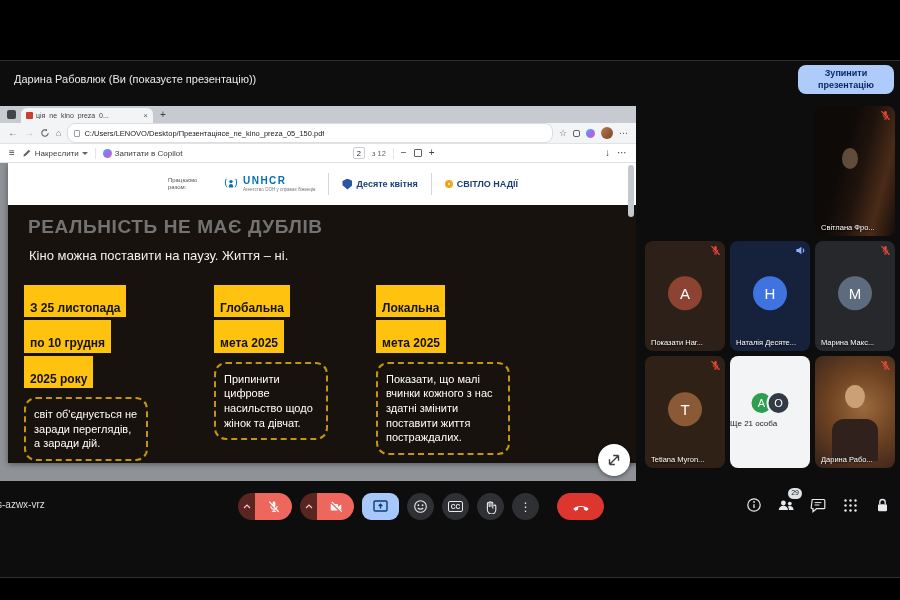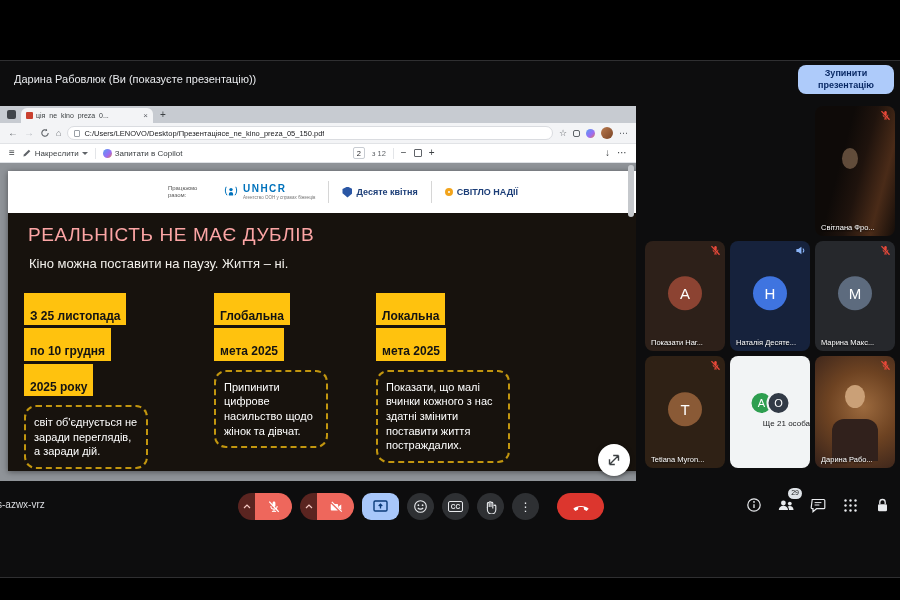--- a/index.html
+++ b/index.html
@@ -18,21 +18,21 @@
   .tabactions{width:9px;height:9px;background:#41454a;border-radius:2px;margin:0 0 4px 2px}
   .tab{height:15px;width:132px;background:#f3f4f6;border-radius:6px 6px 0 0;display:flex;align-items:center;gap:3px;padding:0 5px;margin-left:5px}
   .favicon{width:7px;height:7px;border-radius:1px;background:#c9402f}
   .tabtitle{flex:1;font-size:7px;color:#3c4043;white-space:nowrap;overflow:hidden}
   .tabclose{font-size:8px;color:#5f6368;line-height:1}
   .newtab{font-size:10px;color:#3c4043;margin:0 0 3px 7px;line-height:1}
   .addr{height:21px;background:#f3f4f6;display:flex;align-items:center;gap:6px;padding:0 8px;border-bottom:1px solid #e1e3e6}
   .navic{font-size:10px;color:#5f6368;line-height:1}
   .navic.dis{color:#b6bac0}
   .homeic{font-size:9px}
-  .urlfield{flex:1;height:14px;background:#fff;border:1px solid #dadce0;border-radius:8px;display:flex;align-items:center;gap:4px;padding:0 6px;min-width:0}
+  .urlfield{flex:1;height:20px;background:#fff;border:1px solid #dadce0;border-radius:8px;display:flex;align-items:center;gap:4px;padding:0 6px;min-width:0}
   .docic{width:6px;height:7px;border:1px solid #9aa0a6;border-radius:1px;flex:none}
   .urltext{font-size:7.5px;color:#202124;white-space:nowrap;overflow:hidden;text-overflow:ellipsis}
   .addr-right{display:flex;align-items:center;gap:6px}
   .staric{font-size:9px;color:#5f6368;line-height:1}
   .extic{width:7px;height:7px;border:1px solid #5f6368;border-radius:2px}
   .cpdot{width:9px;height:9px;border-radius:50%;background:linear-gradient(135deg,#57a0f0,#9a6cf5 60%,#e8744f)}
   .avatarsm{width:12px;height:12px;border-radius:50%;background:linear-gradient(135deg,#b97a4e,#7a4426)}
   .moreh{font-size:9px;color:#5f6368;line-height:1}
 
   .pdftb{height:19px;background:#fff;border-bottom:1px solid #dfe2e6;display:flex;align-items:center;gap:7px;padding:0 9px;font-size:8px;color:#3c4043}
@@ -41,33 +41,33 @@
   .caret{width:0;height:0;border-left:3px solid transparent;border-right:3px solid transparent;border-top:3.5px solid #5f6368}
   .sep{width:1px;height:11px;background:#e3e5e8}
   .spacer{flex:1}
   .pagebox{min-width:12px;height:12px;border:1px solid #c8ccd2;border-radius:2px;display:flex;align-items:center;justify-content:center;font-size:7.5px;padding:0 2px;color:#202124}
   .pageof{color:#5f6368;font-size:7.5px}
   .zoomg{font-size:10px;color:#3c4043;line-height:1;cursor:pointer}
   .fitbox{width:8px;height:8px;border:1px solid #5f6368;border-radius:1px}
 
   .pdfbg{flex:1;background:#8f9398;position:relative;overflow:hidden}
   .pdfscroll{position:absolute;right:2px;top:2px;width:6px;height:52px;background:#c5c8cc;border-radius:3px}
-  .slide{position:absolute;left:8px;top:8px;width:670px;height:300px;box-shadow:0 1px 6px rgba(0,0,0,.45)}
+  .slide{position:absolute;left:8px;top:0;width:670px;height:300px;box-shadow:0 1px 6px rgba(0,0,0,.45)}
   .shead{height:42px;background:#fff;display:flex;align-items:center;justify-content:center;gap:13px}
   .tagline{font-size:6px;color:#555;width:42px;line-height:1.25}
   .lg{display:flex;align-items:center;gap:4px}
   .unhcr-col{display:flex;flex-direction:column}
   .unhcr-name{font-size:10px;font-weight:bold;color:#0072bc;letter-spacing:1.5px;line-height:1}
   .unhcr-sub{font-size:4.5px;color:#777;margin-top:1px}
   .vsep{width:1px;height:22px;background:#d6d6d6}
   .p2ic{width:10px;height:11px;background:#2a56a4;clip-path:polygon(50% 0,100% 22%,100% 62%,50% 100%,0 62%,0 22%)}
   .pname{font-size:9px;font-weight:bold;color:#1c3e78}
   .p3ic{width:8px;height:8px;border:3px solid #f2a41c;border-radius:50%}
   .sbody{height:258px;background:#17120d;position:relative}
-  .stitle{position:absolute;left:20px;top:11px;font-size:19px;font-weight:normal;color:#fca5a5;letter-spacing:.6px}
+  .stitle{position:absolute;left:20px;top:11px;font-size:19px;font-weight:bold;color:#737373;letter-spacing:.6px}
   .ssub{position:absolute;left:21px;top:43px;font-size:13px;color:#f3f1ec}
   .scol{position:absolute;top:80px}
   .colA{left:16px;width:124px}
   .colB{left:206px;width:114px}
   .colC{left:368px;width:134px}
   .ylab{display:table;background:#ffc20e;color:#131313;font-weight:bold;font-size:12px;line-height:1.2;padding:16px 6px 2px;margin-bottom:3px;white-space:nowrap}
   .dash{border:2px dashed #c2960f;border-radius:12px;padding:8px;color:#fff;font-size:11px;line-height:1.33;margin-top:9px}
 
   .expand{position:absolute;left:598px;top:383px;width:32px;height:32px;border-radius:50%;background:#fff;border:none;box-shadow:0 1px 4px rgba(0,0,0,.5);display:flex;align-items:center;justify-content:center;cursor:pointer}
 
@@ -89,21 +89,21 @@
   .t4 .av{background:#3f74e0}
   .t5{left:815px;top:180px;width:80px;height:110px;background:#26282c}
   .t5 .av{background:#5d6b7e}
   .t6{left:645px;top:295px;width:80px;height:112px;background:#2f2115}
   .t6 .av{background:#8a5a36}
   .t7{left:730px;top:295px;width:80px;height:112px;background:#f2f4f5}
   .duo{position:absolute;left:50%;top:42%;transform:translate(-50%,-50%);display:flex}
   .duo .c{width:24px;height:24px;border-radius:50%;display:flex;align-items:center;justify-content:center;font-size:11px;color:#fff;border:2px solid #f2f4f5}
   .cA{background:#2e9e4f}
   .cB{background:#323a46;margin-left:-7px}
-  .t7name{position:absolute;left:0;right:0;top:63px;text-align:right;font-size:8px;color:#202124}
+  .t7name{position:absolute;left:0;right:0;top:63px;text-align:left;font-size:8px;color:#202124}
   .t8{left:815px;top:295px;width:80px;height:112px;background:radial-gradient(circle at 60% 45%,#9c6a3e 0%,#6e4322 45%,#33201a 100%)}
   .head8{position:absolute;left:50%;top:26%;transform:translateX(-50%);width:20px;height:23px;border-radius:50%;background:#caa077}
   .body8{position:absolute;left:50%;top:56%;transform:translateX(-50%);width:46px;height:42px;border-radius:12px 12px 0 0;background:#31211c}
 
   
   .bar{position:absolute;left:0;top:423px;width:100%;height:46px}
   .mcode{position:absolute;left:-3px;top:15px;font-size:10px;color:#dadce0}
   .cgroup{position:absolute;left:238px;top:9px;display:flex;align-items:center;gap:8px}
   .pill{display:flex;height:27px;border-radius:14px;overflow:hidden}
   .pill .dd{width:17px;background:#5a2420;display:flex;align-items:center;justify-content:center;border:none;cursor:pointer}

